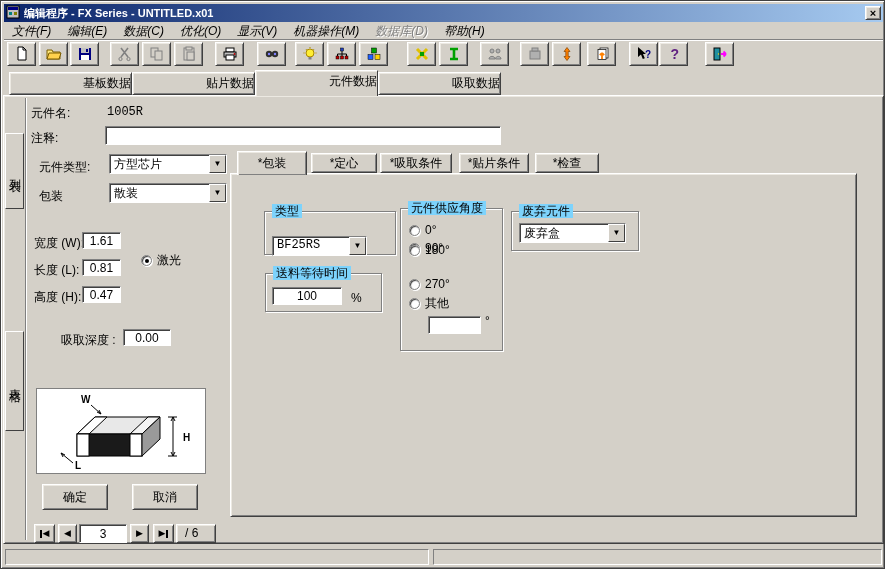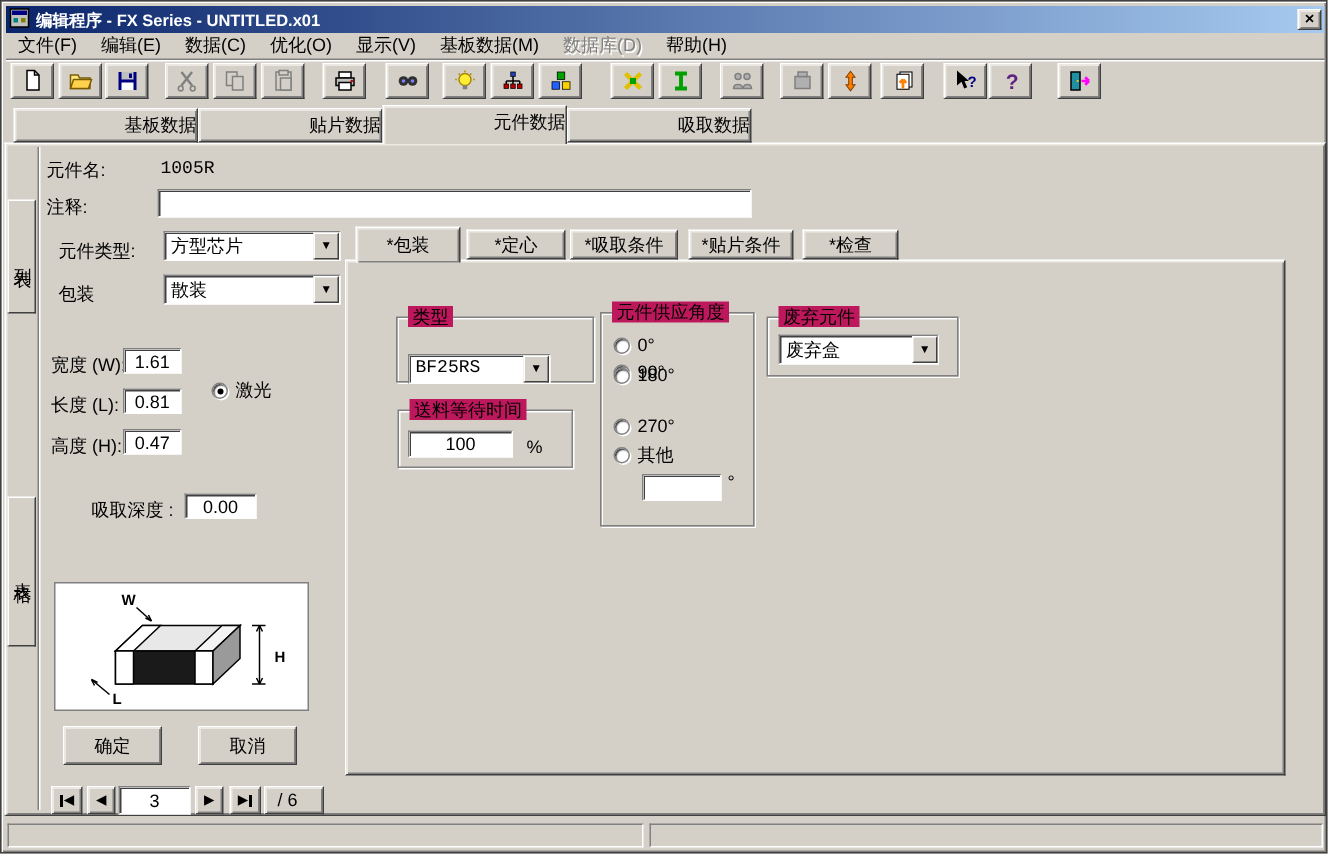--- a/index.html
+++ b/index.html
@@ -6,33 +6,33 @@
   html,body { margin:0; padding:0; width:885px; height:569px; overflow:hidden;
     font-family:"Liberation Sans","DejaVu Sans",sans-serif; font-size:12px; color:#000; }
   .win { position:absolute; left:0; top:0; width:885px; height:569px; background:#d4d0c8;
     border:1px solid #404040; box-shadow: inset 1px 1px 0 #ffffff, inset -1px -1px 0 #808080; }
 
   
   .raised { background:#d4d0c8; border:1px solid; border-color:#ffffff #404040 #404040 #ffffff;
     box-shadow: inset 1px 1px 0 #ece9e2, inset -1px -1px 0 #808080; }
   .group { position:absolute; border:1px solid #808080;
     box-shadow: inset 1px 1px 0 #ffffff, 1px 1px 0 #ffffff; }
-  .legend { position:absolute; top:-8px; left:7px; background:#be185d; padding:0 3px; line-height:14px; }
+  .legend { position:absolute; top:-8px; left:7px; background:#7dd3fc; padding:0 3px; line-height:14px; }
 
   
   .titlebar { position:absolute; left:3px; top:3px; width:879px; height:18px;
     background:linear-gradient(90deg,#0a246a,#a6caf0); display:flex; align-items:center; padding:0 2px; }
   .title-text { color:#fff; font-weight:bold; font-size:11px; margin-left:4px; flex:1;
     white-space:nowrap; overflow:hidden; }
   .close-btn { width:16px; height:14px; font-size:11px; font-weight:bold; line-height:12px;
     text-align:center; cursor:default; }
 
   
   .menubar { position:absolute; left:3px; top:21px; width:879px; height:18px; display:flex;
-    align-items:center; border-bottom:1px solid #808080; box-shadow:0 1px 0 #fff; }
+    align-items:flex-start; border-bottom:1px solid #808080; box-shadow:0 1px 0 #fff;font-style:italic; }
   .menu-item { padding:1px 8px; white-space:nowrap; }
   .menu-item.disabled { color:#808080; text-shadow:1px 1px 0 #fff; }
 
   
   .toolbar { position:absolute; left:3px; top:40px; width:879px; height:28px; }
   .tb { position:absolute; top:1px; width:29px; height:24px; display:flex; align-items:center;
     justify-content:center; }
   .tb svg { display:block; }
 
   
@@ -106,21 +106,21 @@
     <span class="title-text">编辑程序 - FX Series - UNTITLED.x01</span>
     <span class="close-btn raised">×</span>
   </div>
 
   <div class="menubar">
     <span class="menu-item">文件(F)</span>
     <span class="menu-item">编辑(E)</span>
     <span class="menu-item">数据(C)</span>
     <span class="menu-item">优化(O)</span>
     <span class="menu-item">显示(V)</span>
-    <span class="menu-item">基板数据(M)</span>
+    <span class="menu-item">机器操作(M)</span>
     <span class="menu-item disabled">数据库(D)</span>
     <span class="menu-item">帮助(H)</span>
   </div>
 
   <div class="toolbar">
     <div class="tb raised" style="left:3px;">
       <span>
           <svg width="16" height="16" viewBox="0 0 16 16">
             <path d="M4 1 H9 L12 4 V14 H4 Z" fill="#fff" stroke="#000"></path>
             <path d="M9 1 V4 H12" fill="none" stroke="#000"></path>

